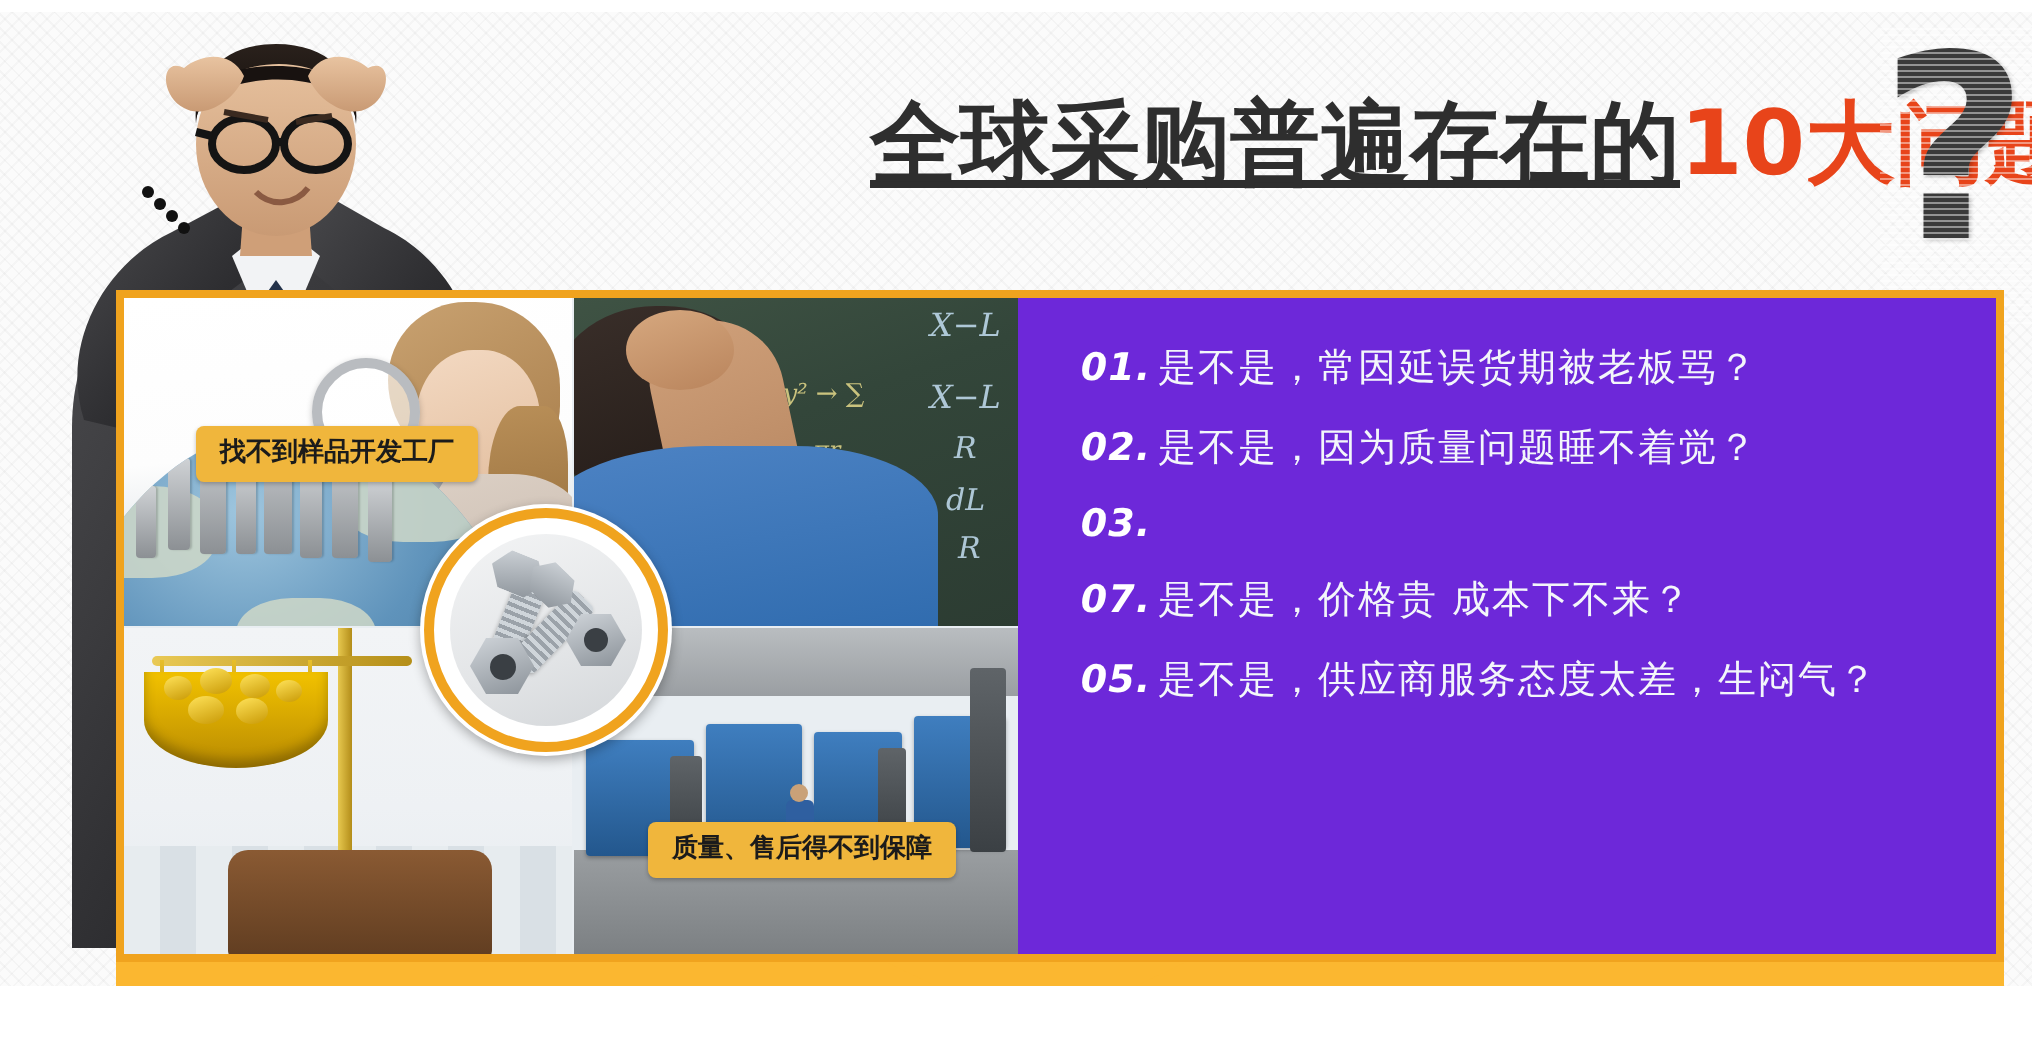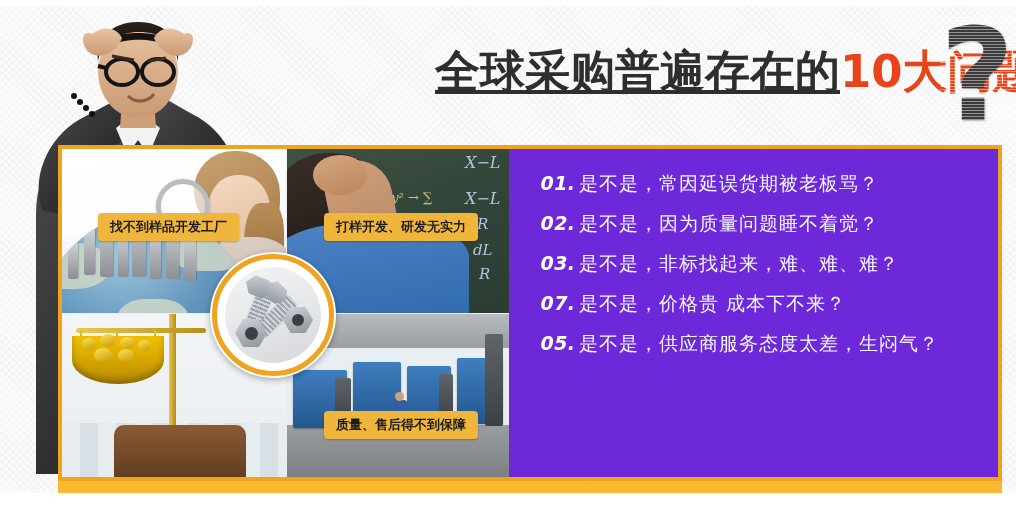--- a/index.html
+++ b/index.html
@@ -358,21 +358,20 @@
           <div class="fc-mach" style="left:170px;top:44px;width:46px;height:66px;"></div>
           <div class="fc-mach-d" style="left:48px;top:64px;width:16px;height:46px;"></div>
           <div class="fc-mach-d" style="left:152px;top:60px;width:14px;height:48px;"></div>
           <div class="fc-mach-d" style="left:198px;top:20px;width:18px;height:92px;"></div>
           <div class="fc-worker-b" style="left:106px;top:86px;"></div>
           <div class="fc-worker-h" style="left:108px;top:78px;"></div>
         </div>
       </div>
 
       <div class="chip chip-tl">找不到样品开发工厂</div>
-      <div class="chip chip-tr">打样开发、研发无实力</div>
       <div class="chip chip-br">质量、售后得不到保障</div>
 
       <div class="badge">
         <div class="badge-ring">
           <div class="badge-inner">
             <div class="bolt bolt-thread" style="left:26px;top:18px;width:16px;height:50px;transform:rotate(22deg);"></div>
             <div class="nut" style="left:20px;top:10px;width:28px;height:20px;transform:rotate(22deg);clip-path:polygon(25% 0,75% 0,100% 50%,75% 100%,25% 100%,0 50%);"></div>
             <div class="bolt bolt-thread" style="left:44px;top:26px;width:15px;height:46px;transform:rotate(44deg);"></div>
             <div class="nut" style="left:38px;top:16px;width:26px;height:19px;transform:rotate(44deg);clip-path:polygon(25% 0,75% 0,100% 50%,75% 100%,25% 100%,0 50%);"></div>
             <div class="nut" style="left:58px;top:40px;width:30px;height:26px;clip-path:polygon(25% 0,75% 0,100% 50%,75% 100%,25% 100%,0 50%);"></div>
@@ -390,21 +389,20 @@
         <div class="row">
           <span class="num">01.</span>
           <span class="rowtext">是不是，常因延误货期被老板骂？</span>
         </div>
         <div class="row">
           <span class="num">02.</span>
           <span class="rowtext">是不是，因为质量问题睡不着觉？</span>
         </div>
         <div class="row">
           <span class="num">03.</span>
-          <span class="rowtext">是不是，非标找起来，难、难、难？</span>
         </div>
         <div class="row">
           <span class="num">07.</span>
           <span class="rowtext">是不是，价格贵 成本下不来？</span>
         </div>
         <div class="row">
           <span class="num">05.</span>
           <span class="rowtext">是不是，供应商服务态度太差，生闷气？</span>
         </div>
 

